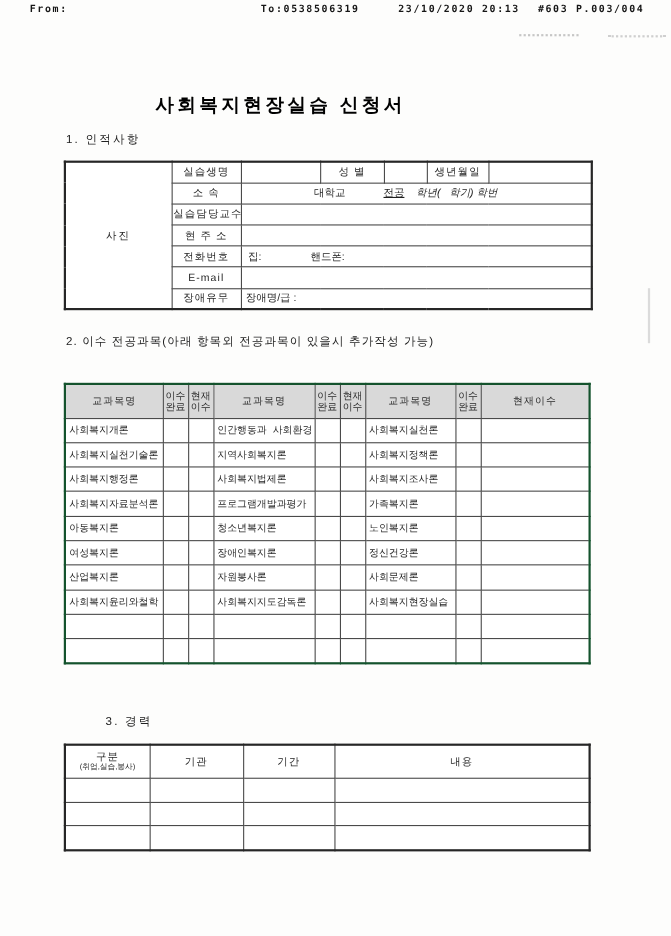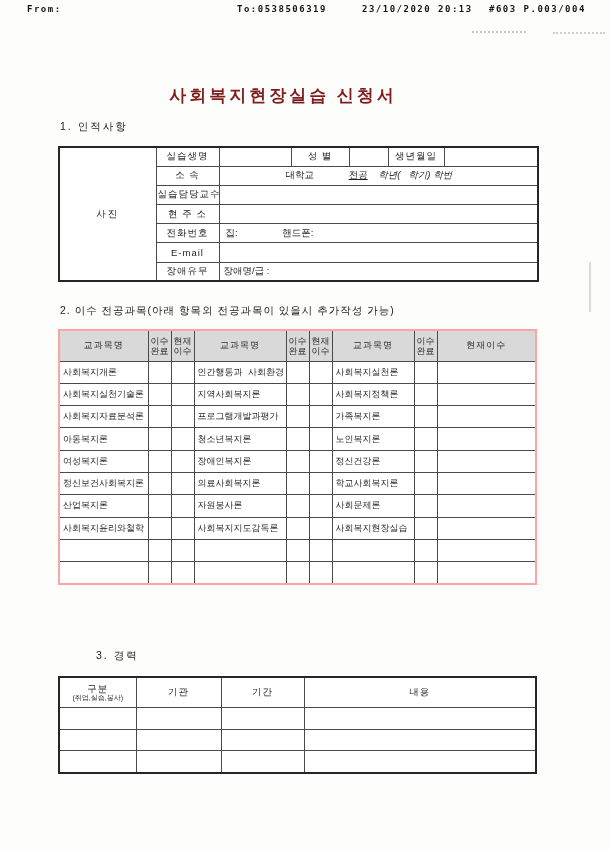--- a/index.html
+++ b/index.html
@@ -19,21 +19,21 @@
   .fax .f-to{left:237px;}
   .fax .f-dt{left:362px;}
   .fax .f-pg{left:489px;}
   .artifact{position:absolute;pointer-events:none;}
   .dots1{left:472px;top:31px;width:54px;border-top:2px dotted #b9b9b9;opacity:.8;}
   .dots2{left:553px;top:32px;width:52px;border-top:2px dotted #c4c4c4;opacity:.8;}
   .smudge{left:589px;top:262px;width:2px;height:50px;background:#c9c9c9;opacity:.65;}
 
   .title{
     position:absolute;top:84px;left:0;width:510px;text-align:center;
-    font-size:17px;font-weight:bold;letter-spacing:3px;color:#7f1d1d;padding-left:28px;
+    font-size:17px;font-weight:bold;letter-spacing:3px;color:#000000;
   }
   .sec-h{position:absolute;left:60px;font-size:10.5px;letter-spacing:2px;color:#222;}
   .sec1-h{top:120px;}
   .sec2-h{top:304px;letter-spacing:1px;}
   .sec3-h{top:649px;margin-left:36px;}
 
   table{border-collapse:collapse;table-layout:fixed;position:absolute;background:#fff;}
   td,th{border:1px solid #4a4a4a;font-weight:normal;overflow:hidden;white-space:nowrap;}
 
   
@@ -43,21 +43,21 @@
   .t1 .lab{text-align:center;letter-spacing:1px;}
   .t1 .photo{text-align:center;font-size:9.5px;letter-spacing:2px;}
   .t1 .val{padding-left:4px;text-align:left;}
   .aff-u{margin-left:62px;}
   .aff-m{margin-left:32px;text-decoration:underline;}
   .aff-y{margin-left:8px;white-space:pre;font-style:italic;}
   .ph-h{margin-left:2px;}
   .ph-m{margin-left:42px;}
 
   
-  .t2{left:58px;top:329px;width:477px;border:2px solid #fca5a5;}
+  .t2{left:58px;top:348px;width:477px;border:2px solid #14532d;}
   .t2 th{background:#d9d9d9;font-size:9px;letter-spacing:1px;color:#2a2a2a;}
   .t2 .hrow{height:31px;}
   .t2 .chk-h span{display:block;line-height:10px;letter-spacing:0;}
   .t2 tr.r{height:22.3px;}
   .t2 td.cn{font-size:9px;padding-left:3px;text-align:left;letter-spacing:0;font-family:Liberation Mono, monospace;}
   .t2 td.ck{background:#fff;}
 
   
   .t3{left:58px;top:676px;width:477px;border:2px solid #262626;}
   .t3 th{font-size:9.5px;letter-spacing:1px;height:27px;}
@@ -197,20 +197,31 @@
           <td class="ck"></td>
           <td class="ck"></td>
           <td class="cn">지역사회복지론</td>
           <td class="ck"></td>
           <td class="ck"></td>
           <td class="cn">사회복지정책론</td>
           <td class="ck"></td>
           <td class="ck"></td>
         </tr>
     <tr class="r">
+          <td class="cn">사회복지행정론</td>
+          <td class="ck"></td>
+          <td class="ck"></td>
+          <td class="cn">사회복지법제론</td>
+          <td class="ck"></td>
+          <td class="ck"></td>
+          <td class="cn">사회복지조사론</td>
+          <td class="ck"></td>
+          <td class="ck"></td>
+        </tr>
+    <tr class="r">
           <td class="cn">사회복지자료분석론</td>
           <td class="ck"></td>
           <td class="ck"></td>
           <td class="cn">프로그램개발과평가</td>
           <td class="ck"></td>
           <td class="ck"></td>
           <td class="cn">가족복지론</td>
           <td class="ck"></td>
           <td class="ck"></td>
         </tr>
@@ -226,31 +237,20 @@
           <td class="ck"></td>
         </tr>
     <tr class="r">
           <td class="cn">여성복지론</td>
           <td class="ck"></td>
           <td class="ck"></td>
           <td class="cn">장애인복지론</td>
           <td class="ck"></td>
           <td class="ck"></td>
           <td class="cn">정신건강론</td>
-          <td class="ck"></td>
-          <td class="ck"></td>
-        </tr>
-    <tr class="r">
-          <td class="cn">정신보건사회복지론</td>
-          <td class="ck"></td>
-          <td class="ck"></td>
-          <td class="cn">의료사회복지론</td>
-          <td class="ck"></td>
-          <td class="ck"></td>
-          <td class="cn">학교사회복지론</td>
           <td class="ck"></td>
           <td class="ck"></td>
         </tr>
     <tr class="r">
           <td class="cn">산업복지론</td>
           <td class="ck"></td>
           <td class="ck"></td>
           <td class="cn">자원봉사론</td>
           <td class="ck"></td>
           <td class="ck"></td>

